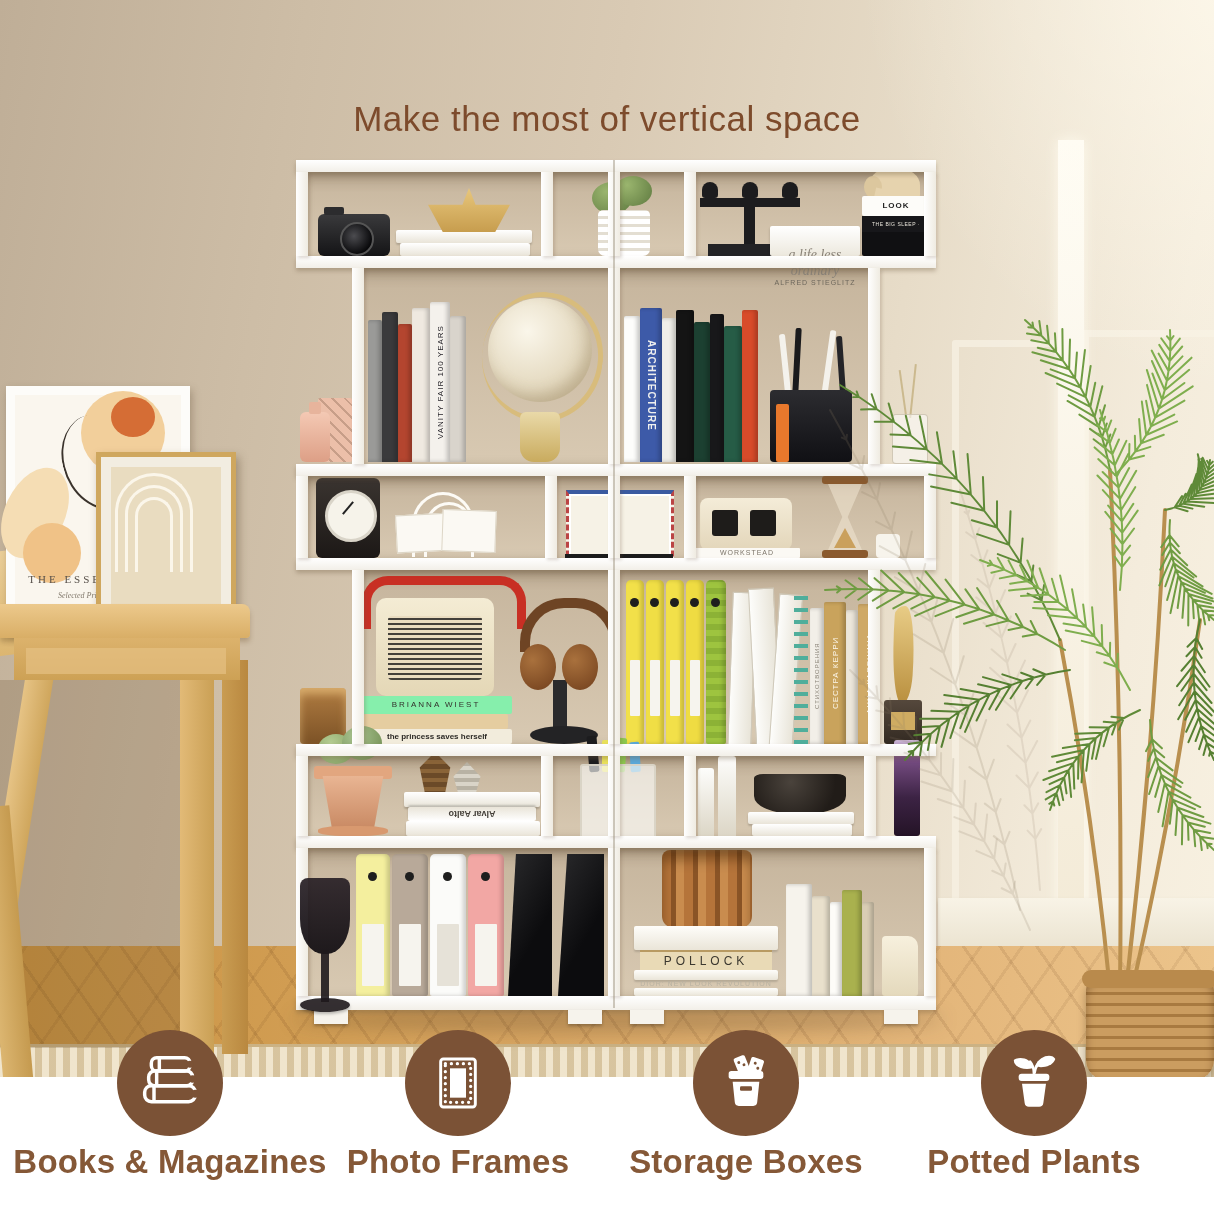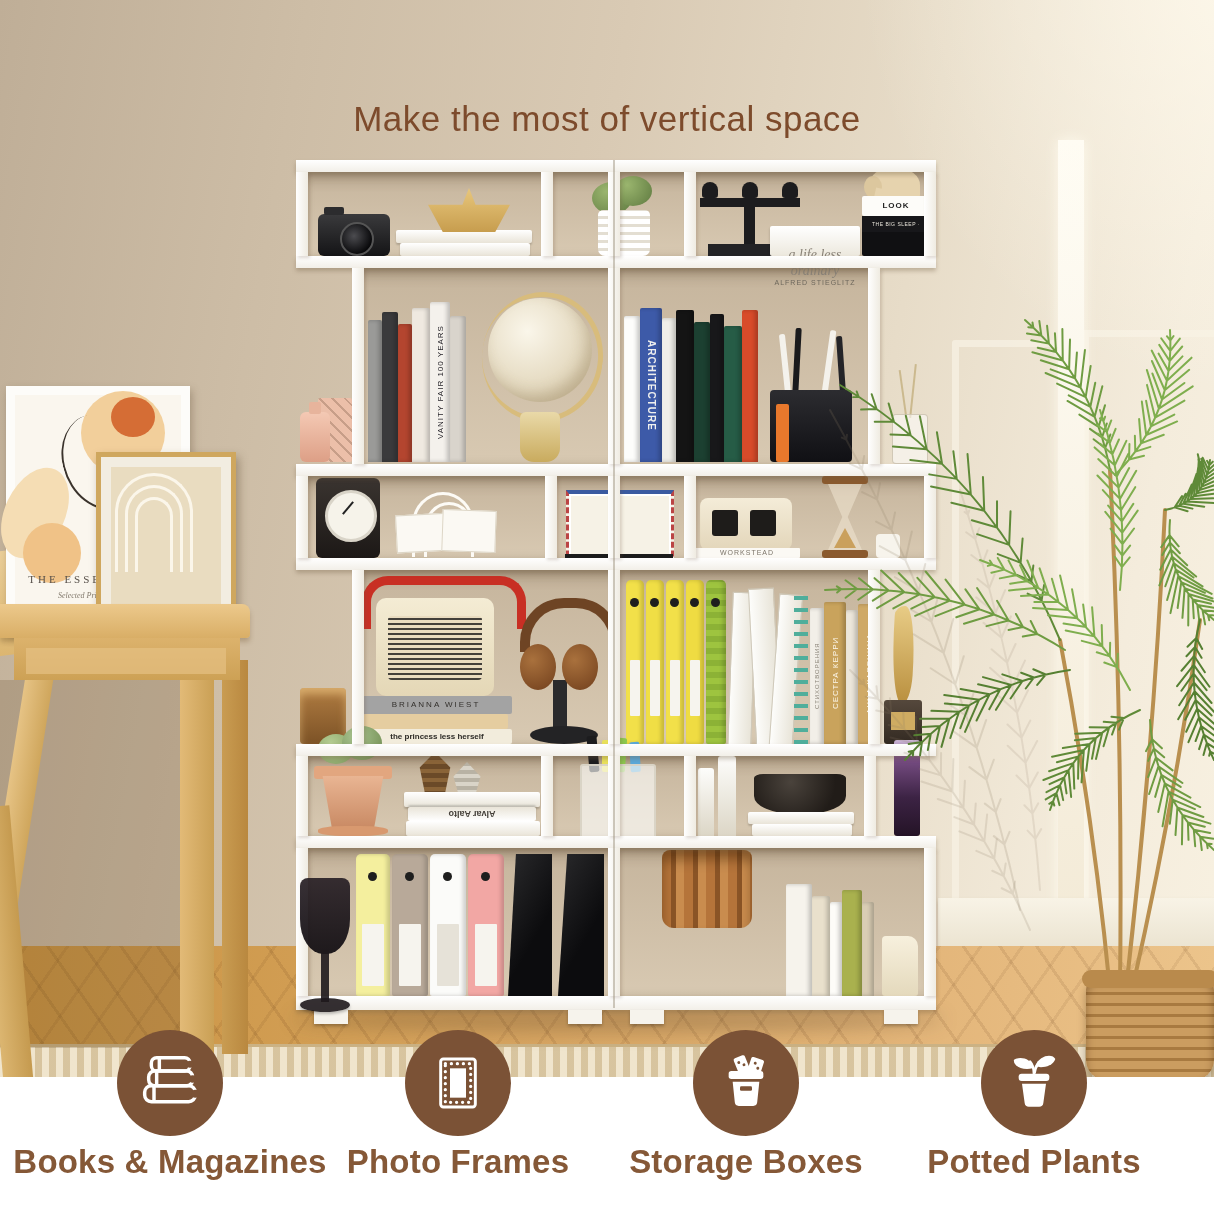--- a/index.html
+++ b/index.html
@@ -112,21 +112,21 @@
   #cylinder{left:580px;top:374px;width:24px;height:24px;background:#f7f4ec;border-radius:4px;}
   #tcandle{left:4px;top:528px;width:46px;height:56px;background:linear-gradient(#b07c42,#7c5226);border-radius:4px;box-shadow:inset 0 6px 8px rgba(255,220,150,.5);}
   #radio{left:80px;top:438px;width:118px;height:98px;background:linear-gradient(#f4ecd4,#e4d7b6);border-radius:10px;}
   #radio::before{content:"";position:absolute;left:-14px;top:-22px;width:146px;height:44px;border:9px solid #c82f24;border-bottom:none;border-radius:26px 26px 0 0;}
   #radio-grille{left:92px;top:456px;width:94px;height:64px;background:repeating-linear-gradient(0deg,#43403a 0 2px,#e9dcc0 2px 5px),repeating-linear-gradient(90deg,rgba(67,64,58,.75) 0 2px,rgba(0,0,0,0) 2px 5px);border-radius:4px;}
   #hp{left:220px;top:438px;width:88px;height:146px;}
   #hp .band{position:absolute;left:4px;top:0;width:80px;height:44px;border:10px solid #6e4424;border-bottom:none;border-radius:44px 44px 0 0;}
   #hp .cup{position:absolute;top:46px;width:36px;height:46px;background:radial-gradient(circle at 35% 35%,#a9713d,#713f1c);border-radius:50%;}
   #hp .pole{position:absolute;left:37px;top:82px;width:14px;height:50px;background:#2a2a2c;}
   #hp .base{position:absolute;left:14px;top:128px;width:68px;height:18px;background:#232325;border-radius:50%;}
-  #bs1{left:64px;top:536px;width:152px;height:18px;background:#a3a3a3;border-radius:2px;font-size:8px;letter-spacing:2px;color:#33302c;text-align:center;line-height:18px;}
+  #bs1{left:64px;top:536px;width:152px;height:18px;background:#86efac;border-radius:2px;font-size:8px;letter-spacing:2px;color:#33302c;text-align:center;line-height:18px;}
   #bs2{left:68px;top:554px;width:144px;height:15px;background:#e5cda0;border-radius:2px;}
   #bs3{left:66px;top:569px;width:150px;height:15px;background:#f2ecdc;border-radius:2px;font-size:8px;font-weight:bold;color:#2c2a26;text-align:center;line-height:15px;}
   .binder{position:absolute;border-radius:5px 5px 2px 2px;box-shadow:inset -3px 0 4px rgba(0,0,0,.18);}
   .binder::before{content:"";position:absolute;left:50%;top:18px;width:9px;height:9px;margin-left:-5px;border-radius:50%;background:#1e1e1e;}
   .mag{position:absolute;background:linear-gradient(90deg,#fdfdfb,#e8e4d8);border:1px solid #cfc9ba;}
   #teal-rack{left:498px;top:436px;width:14px;height:148px;background:repeating-linear-gradient(0deg,#4fae9b 0 4px,rgba(0,0,0,0) 4px 12px);}
   #trophy-base{left:588px;top:540px;width:38px;height:44px;background:linear-gradient(#55483c,#332a22);border-radius:3px;}
   #trophy-base::before{content:"";position:absolute;left:7px;top:12px;width:24px;height:18px;background:#cfac62;}
   #trophy-fig{left:596px;top:446px;width:22px;height:98px;background:linear-gradient(#e8cc86,#b98f3e);border-radius:46% 54% 40% 60%/10% 70% 30% 90%;transform:rotate(4deg);}
   #pot{left:18px;top:606px;width:78px;height:70px;}
@@ -291,21 +291,21 @@
       <div class="sand"></div>
       <div class="cap" style="top:74px"></div>
     </div>
     <div class="abs" id="cylinder"></div>
 
     <div class="abs" id="tcandle"></div>
     <div class="abs" id="radio"></div>
     <div class="abs" id="radio-grille"></div>
     <div class="abs" id="bs1">BRIANNA WIEST</div>
     <div class="abs" id="bs2"></div>
-    <div class="abs" id="bs3">the princess less herself</div>
+    <div class="abs" id="bs3">the princess saves herself</div>
     <div class="abs" id="hp">
       <div class="band"></div>
       <div class="pole"></div>
       <div class="cup" style="left:4px"></div>
       <div class="cup" style="left:46px"></div>
       <div class="base"></div>
     </div>
     <div class="binder" style="left:330px;top:420px;width:18px;height:164px;background:#f2e049"></div>
     <div class="binder" style="left:350px;top:420px;width:18px;height:164px;background:#f0de45"></div>
     <div class="binder" style="left:370px;top:420px;width:18px;height:164px;background:#f2e049"></div>
@@ -360,20 +360,27 @@
     <div class="binder" style="left:96px;top:694px;width:36px;height:142px;background:#b8a999"></div>
     <div class="binder" style="left:134px;top:694px;width:36px;height:142px;background:#fbfbf9"></div>
     <div class="binder" style="left:172px;top:694px;width:36px;height:142px;background:#f2a7a4"></div>
     <div class="label-strip" style="left:66px;top:764px;width:22px;height:62px"></div>
     <div class="label-strip" style="left:103px;top:764px;width:22px;height:62px"></div>
     <div class="label-strip" style="left:141px;top:764px;width:22px;height:62px;background:#e6e2d8"></div>
     <div class="label-strip" style="left:179px;top:764px;width:22px;height:62px"></div>
     <div class="bfile" style="left:212px;top:694px;width:44px;height:142px;clip-path:polygon(18% 0,100% 0,100% 100%,0 100%)"></div>
     <div class="bfile" style="left:262px;top:694px;width:46px;height:142px;clip-path:polygon(20% 0,100% 0,100% 100%,0 100%)"></div>
     <div class="abs" id="woodpot"></div>
+    <div class="abs" id="pollock-stack" style="left:338px;top:766px;width:144px;height:70px">
+      <div class="s" style="top:0;height:24px"></div>
+      <div id="pollock-band">POLLOCK</div>
+      <div class="s" style="top:44px;height:10px"></div>
+      <div id="dior-line">DIOR: NEW LOOK REVOLUTION</div>
+      <div class="s" style="top:62px;height:8px"></div>
+    </div>
     <div class="spine" style="left:490px;top:724px;width:26px;height:112px;background:#f6f3ec"></div>
     <div class="spine" style="left:516px;top:736px;width:18px;height:100px;background:#e9e0cc"></div>
     <div class="spine" style="left:534px;top:742px;width:12px;height:94px;background:#fdfcf8"></div>
     <div class="spine" style="left:546px;top:730px;width:20px;height:106px;background:#a9b14e"></div>
     <div class="spine" style="left:566px;top:742px;width:12px;height:94px;background:#d9cdb4"></div>
     <div class="abs" id="wcandle"></div>
 
     <div class="board" style="top:0"></div>
     <div class="board" style="top:96px"></div>
     <div class="board" style="top:304px"></div>

